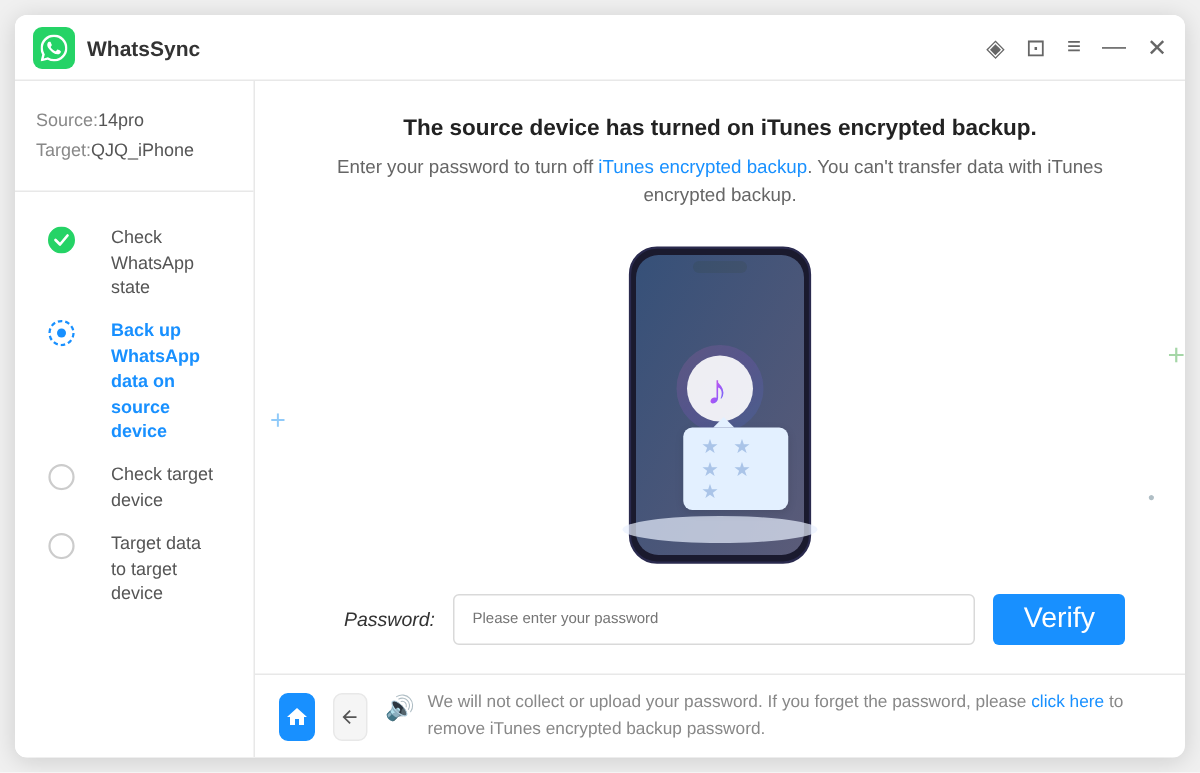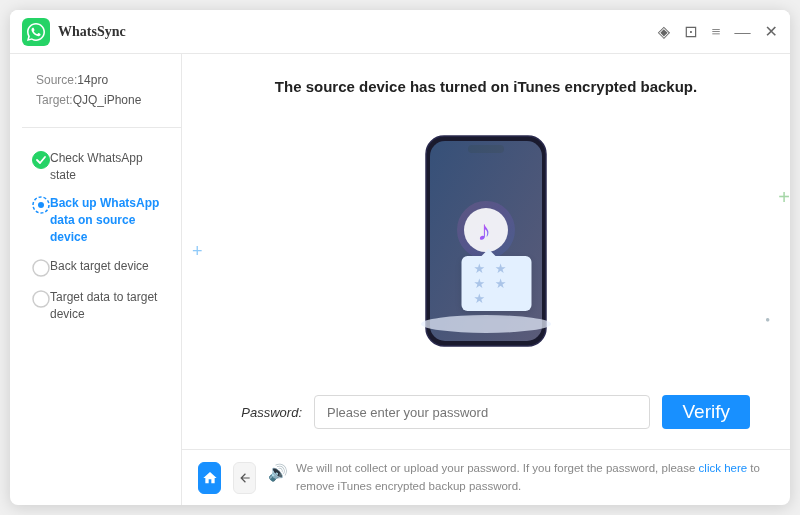--- a/index.html
+++ b/index.html
@@ -24,21 +24,20 @@
     }
     
     .titlebar {
       height: 44px;
       background: #fff;
       border-bottom: 1px solid #e8e8e8;
       display: flex;
       align-items: center;
       padding: 0 12px;
       flex-shrink: 0;
-      font-family: Liberation Serif, serif;
     }
     .titlebar-logo {
       width: 28px;
       height: 28px;
       background: #25d366;
       border-radius: 6px;
       display: flex;
       align-items: center;
       justify-content: center;
       margin-right: 8px;
@@ -66,38 +65,37 @@
       flex: 1;
       overflow: hidden;
     }
     
     .sidebar {
       width: 160px;
       border-right: 1px solid #e8e8e8;
       padding: 16px 0;
       flex-shrink: 0;
       background: #fff;
-      margin-left: 12px;
     }
     .device-info {
       padding: 0 14px 16px 14px;
       border-bottom: 1px solid #e8e8e8;
       margin-bottom: 16px;
     }
     .device-row {
       font-size: 12px;
       color: #555;
       line-height: 1.7;
     }
     .device-row span.label { color: #888; }
     .step-item {
       display: flex;
       align-items: flex-start;
-      padding: 6px 10px;
-      gap: 0;
+      padding: 6px 22px;
+      gap: 24px;
       cursor: pointer;
     }
     .step-icon {
       width: 18px;
       height: 18px;
       flex-shrink: 0;
       margin-top: 1px;
     }
     .step-label {
       font-size: 12px;
@@ -178,21 +176,21 @@
       text-align: right;
       flex-shrink: 0;
       font-style: italic;
     }
     .password-input {
       flex: 1;
       height: 34px;
       border: 1px solid #d9d9d9;
       border-radius: 4px;
       padding: 0 12px;
-      font-size: 13px;
+      font-size: 10px;
       color: #15803d;
       outline: none;
     }
     .verify-btn {
       height: 34px;
       padding: 0 20px;
       background: #1890ff;
       color: #fff;
       border: none;
       border-radius: 4px;
@@ -330,36 +328,39 @@
         </div>
         <span class="step-label">Back up WhatsApp data on source device</span>
       </div>
 
       <div class="step-item">
         <div class="step-icon">
           <svg viewBox="0 0 18 18" fill="none">
             <circle cx="9" cy="9" r="8" stroke="#ccc" stroke-width="1.5"></circle>
           </svg>
         </div>
-        <span class="step-label">Back target device</span>
+        <span class="step-label">Check target device</span>
       </div>
 
       <div class="step-item">
         <div class="step-icon">
           <svg viewBox="0 0 18 18" fill="none">
             <circle cx="9" cy="9" r="8" stroke="#ccc" stroke-width="1.5"></circle>
           </svg>
         </div>
         <span class="step-label">Target data to target device</span>
       </div>
     </div>
 
     <div style="display:flex;flex-direction:column;flex:1;">
       <div class="content">
         <div class="content-title">The source device has turned on iTunes encrypted backup.</div>
+        <div class="content-subtitle">
+          <span>Enter your password to turn off </span><a href="#">iTunes encrypted backup</a><span>. You can't transfer data with iTunes encrypted backup.</span>
+        </div>
 
         <div class="illustration">
 
           <span class="deco deco-plus-left">+</span>
           <span class="deco deco-plus-right">+</span>
 
           <span class="deco deco-circle">●</span>
 
           <div class="phone-container">
 

